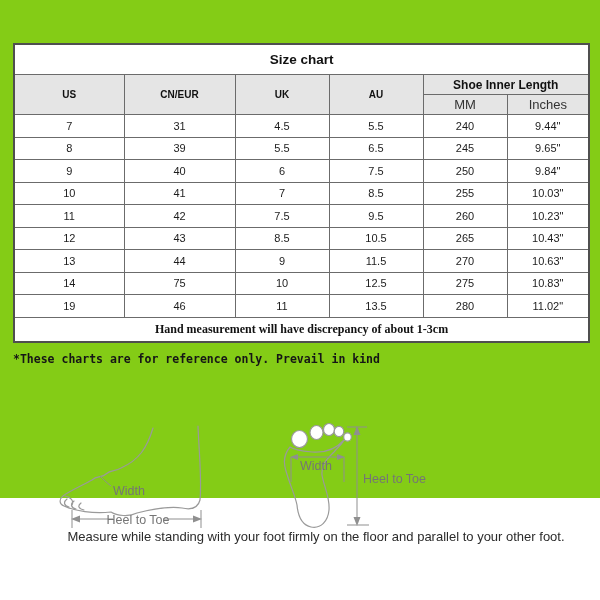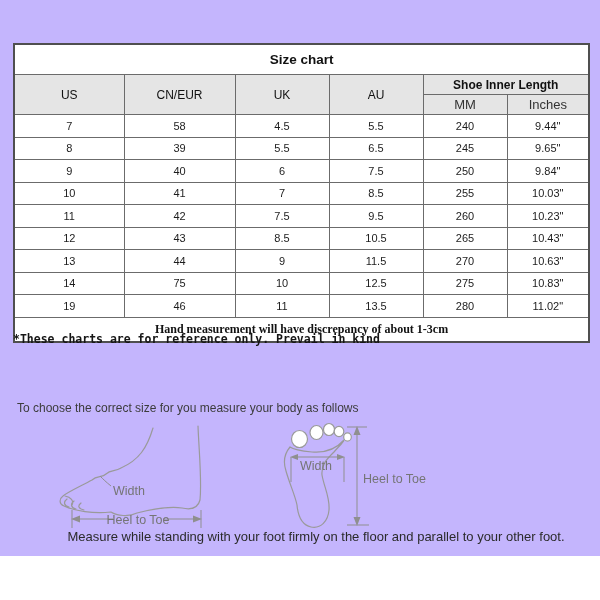--- a/index.html
+++ b/index.html
@@ -1,50 +1,50 @@
 <!DOCTYPE html>
 <html><head>
 <meta charset="utf-8">
 <style>
   html,body { margin:0; padding:0; }
   body {
     width:600px; height:600px; background:#ffffff;
     font-family:"Liberation Sans", sans-serif;
     position:relative; overflow:hidden;
   }
-  .page { position:relative; width:600px; height:556px; background:#c4b5fd; }
+  .page { position:relative; width:600px; height:498px; background:#84cc16; }
 
   
   table.size-table {
     position:absolute; left:13px; top:43px; width:575px;
     border-collapse:collapse; table-layout:fixed;
     border:2px solid #4f4f4f;
     font-family:"Liberation Sans", sans-serif;
   }
   .size-table th, .size-table td {
     border:1px solid #6b6b6b; text-align:center; vertical-align:middle;
     padding:0; color:#1c1c1c;
   }
   .size-table .title-cell {
     height:29px; background:#ffffff; font-size:13.5px; font-weight:bold; color:#111;
   }
   .size-table thead th { background:#e5e5e5; }
-  .size-table .col-head { font-size:12px; font-weight:normal; color:#111; }
+  .size-table .col-head { font-size:10px; font-weight:bold; color:#111; }
   .size-table .inner-head { height:19px; font-size:12px; font-weight:bold; color:#111;margin-top:22px; }
   .size-table .sub-head { height:19px; font-size:13px; font-weight:normal; color:#333; }
   .size-table tbody td { height:21.5px; font-size:11px; background:#fff; }
   .size-table .footer-cell {
     height:23px; background:#fff;
     font-family:Liberation Serif, serif; font-weight:bold; font-size:12px;
     color:#111; letter-spacing:0px;
   }
 
   
   .ref-note {
-    position:absolute; left:13px; top:332px;
+    position:absolute; left:13px; top:352px;
     font-family:"DejaVu Sans Mono", monospace; font-weight:bold;
     font-size:11.5px; color:#161616; white-space:nowrap;
   }
   .htm-heading {
     position:absolute; left:17px; top:379px;
     font-size:16px; color:#4c4c4c;
   }
   .htm-sub {
     position:absolute; left:17px; top:401px;
     font-size:12px; color:#3c3c3c;
@@ -90,21 +90,21 @@
         <th class="inner-head" colspan="2">Shoe Inner Length</th>
       </tr>
       <tr>
         <th class="sub-head">MM</th>
         <th class="sub-head">Inches</th>
       </tr>
     </thead>
     <tbody>
         <tr>
           <td>7</td>
-          <td>58</td>
+          <td>31</td>
           <td>4.5</td>
           <td>5.5</td>
           <td>240</td>
           <td>9.44"</td>
         </tr>
         <tr>
           <td>8</td>
           <td>39</td>
           <td>5.5</td>
           <td>6.5</td>
@@ -169,21 +169,20 @@
         </tr>
       </tbody>
     <tfoot>
       <tr>
         <td class="footer-cell" colspan="6">Hand measurement will have discrepancy of about 1-3cm</td>
       </tr>
     </tfoot>
   </table>
 
   <div class="ref-note">*These charts are for reference only. Prevail in kind</div>
-  <div class="htm-sub">To choose the correct size for you measure your body as follows</div>
 
   <svg class="svg-side" width="195" height="122" viewBox="0 0 195 122">
 
     <path class="diag-line" d="M98,12 C92,32 84,44 66,52 C60,56 56,53 51,58 C47,62 42,59 37,64
          C26,70 13,76 8,80 C4,83 4,88 9,90
          C20,95 38,98 56,96 C62,100 74,101 82,97
          C98,93 116,90 127,92 C136,94 143,92 145,84
          C147,64 144,36 143,10"></path>
 
     <path class="diag-line" d="M10,80 C16,81 19,85 17,89 M12,83 C8,86 9,90 14,91 M19,85 C15,88 16,92 21,93 M26,87 C22,90 24,93 29,94"></path>

